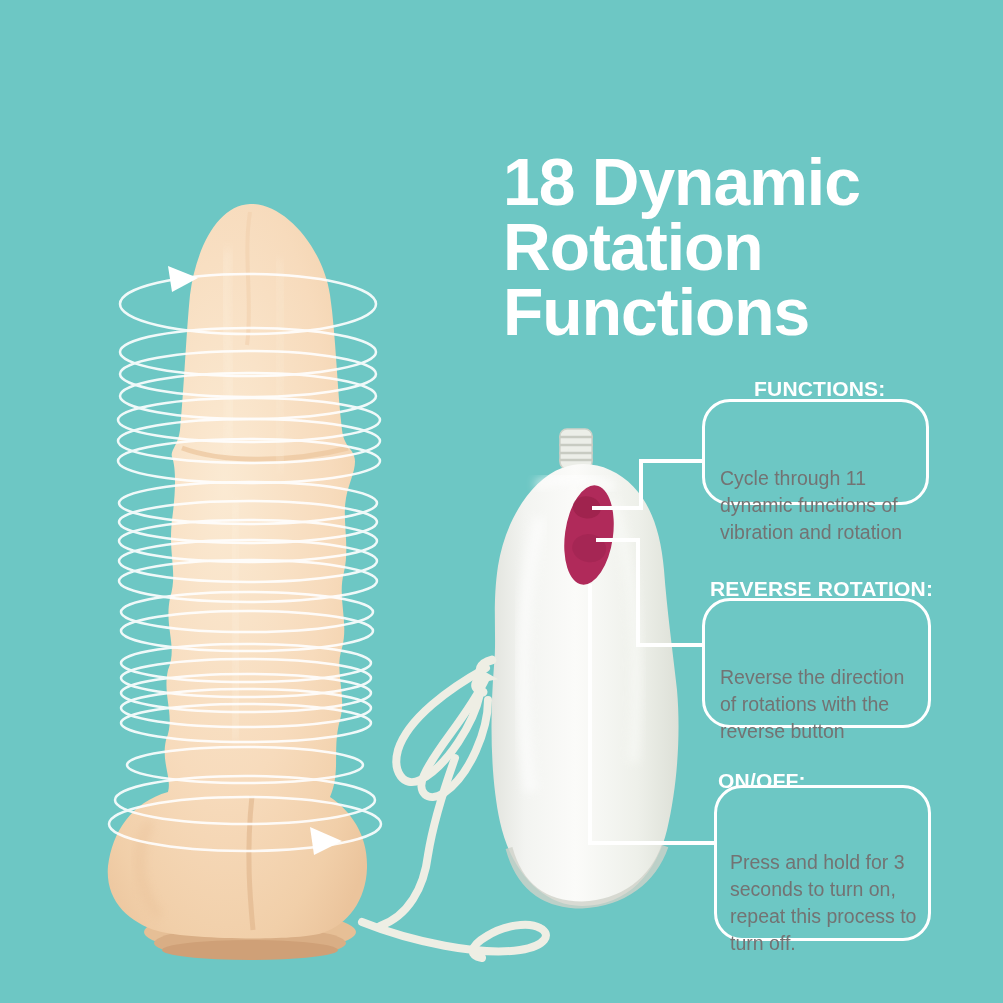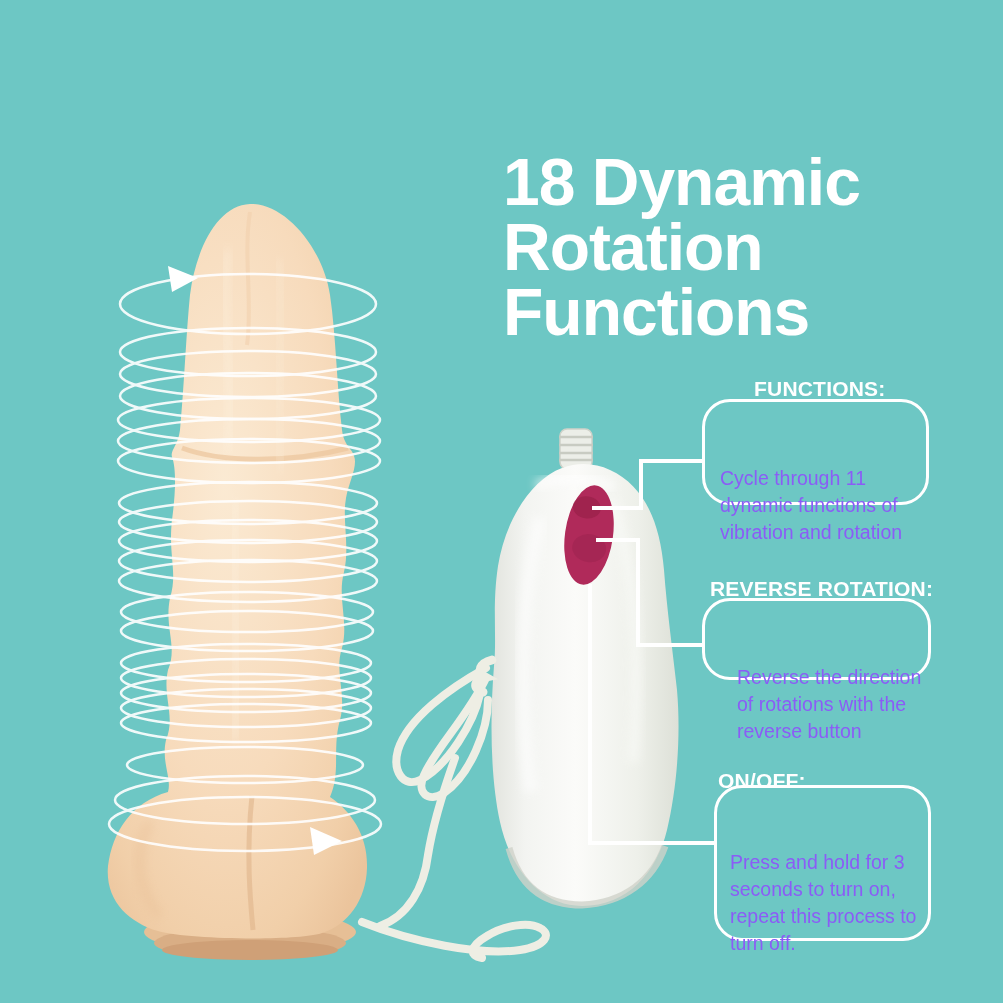--- a/index.html
+++ b/index.html
@@ -6,23 +6,23 @@
   body{font-family:"Liberation Sans", sans-serif;}
   .canvas{position:relative;width:1003px;height:1003px;overflow:hidden;}
   .canvas svg.scene{position:absolute;left:0;top:0;}
   .txt{position:absolute;color:#ffffff;white-space:pre;}
   .page-title{left:503px;top:106px;font-size:66px;line-height:65px;font-weight:700;letter-spacing:-1px;}
   .ann-heading{font-size:21px;font-weight:700;letter-spacing:0.2px;}
   .h-functions{left:710px;top:360px;margin-left:44px;}
   .h-reverse{left:710px;top:560px;}
   .h-onoff{left:718px;top:752px;}
   .callout{position:absolute;box-sizing:border-box;border:3px solid #ffffff;border-radius:28px;
-           color:#8b5cf6;font-size:19.5px;line-height:27px;white-space:pre;font-weight:400;}
+           color:#737373;font-size:19.5px;line-height:27px;white-space:pre;font-weight:400;}
   .b-functions{left:702px;top:399px;width:227px;height:106px;padding:9px 6px 0 15px;}
-  .b-reverse{left:702px;top:598px;width:229px;height:82px;padding:9px 6px 0 32px;}
+  .b-reverse{left:702px;top:598px;width:229px;height:130px;padding:9px 6px 0 15px;}
   .b-onoff{left:714px;top:785px;width:217px;height:156px;padding:7px 4px 0 13px;}
   .callout p{margin:0;}
 </style>
 </head>
 <body>
 
 <div class="canvas">
 
   <svg class="scene" width="1003" height="1003" viewBox="0 0 1003 1003">
     <defs>

